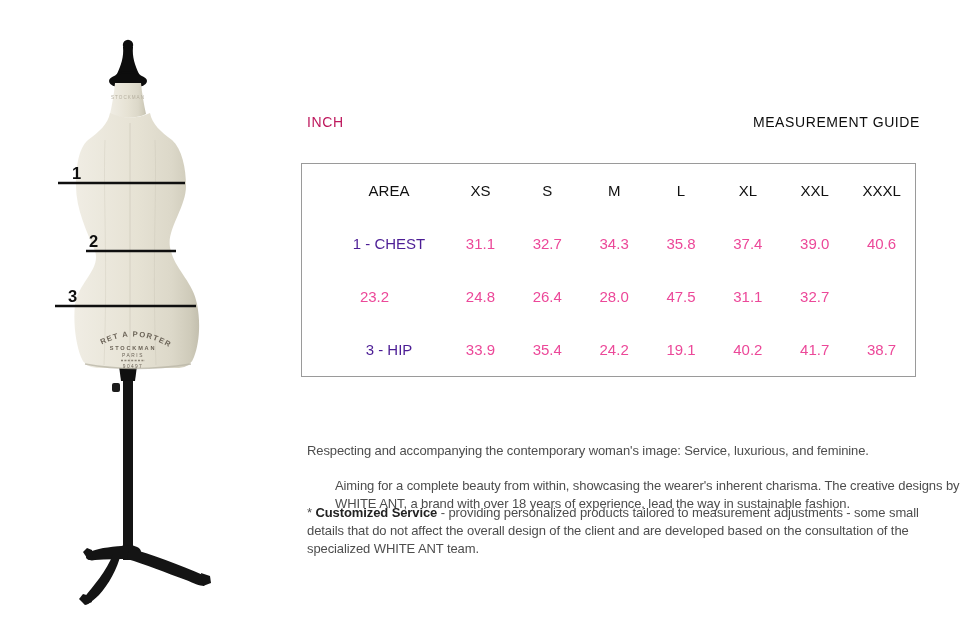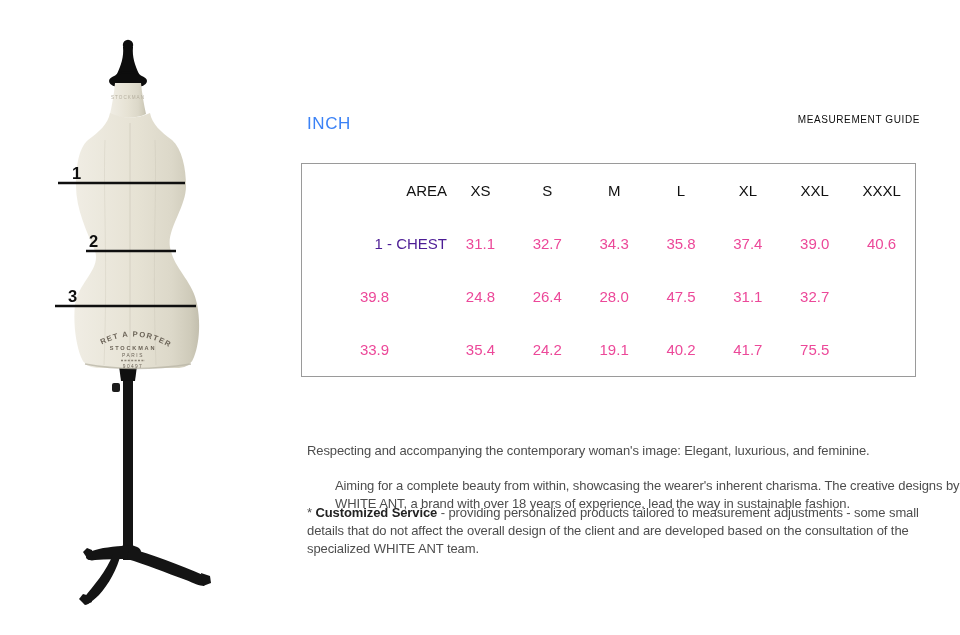--- a/index.html
+++ b/index.html
@@ -5,37 +5,37 @@
 <style>
   html,body{margin:0;padding:0;background:#fff;}
   .page{
     position:relative; width:960px; height:635px; background:#ffffff;
     font-family:"Liberation Sans", sans-serif; overflow:hidden;
     color:#1a1a1a;
   }
   
   .unit-label{
     position:absolute; left:307px; top:114px;
-    font-size:17px; letter-spacing:0.6px; color:#3b82f6;
+    font-size:14px; letter-spacing:0.6px; color:#be185d;
   }
   .guide-title{
     position:absolute; right:40px; top:114px;
-    font-size:10px; letter-spacing:0.6px; color:#0d0d0d; text-align:right;
+    font-size:14px; letter-spacing:0.6px; color:#0d0d0d; text-align:right;
   }
   
   .size-chart{
     position:absolute; left:301px; top:163px; width:613px; height:212px;
     border:1px solid #9a9a9a; box-sizing:content-box;
   }
   .chart-row{
     display:grid; grid-template-columns:145px repeat(7, 1fr);
     align-items:center; height:53px;
   }
   .chart-row .cell{ text-align:center; font-size:15px; }
-  .chart-row .cell.area{ text-align:right; padding-left:29px; }
+  .chart-row .cell.area{ text-align:center; padding-left:29px; }
   .chart-row.head .cell{ color:#111111; }
   .chart-row.data .cell{ color:#ec4899; }
   .chart-row.data .cell.area{ color:#4c1d95; }
   
   .desc{
     position:absolute; left:307px; width:625px;
     font-size:13px; line-height:18px; letter-spacing:-0.1px; color:#4d4d4d;
   }
   .desc.p1{ top:429px; }
   .desc.p2{ top:464px;margin-left:28px; }
@@ -151,36 +151,37 @@
       <div class="cell area">1 - CHEST</div>
       <div class="cell">31.1</div>
       <div class="cell">32.7</div>
       <div class="cell">34.3</div>
       <div class="cell">35.8</div>
       <div class="cell">37.4</div>
       <div class="cell">39.0</div>
       <div class="cell">40.6</div>
     </div>
     <div class="chart-row data">
-      <div class="cell">39.8</div>
+      <div class="cell">23.2</div>
       <div class="cell">24.8</div>
       <div class="cell">26.4</div>
       <div class="cell">28.0</div>
       <div class="cell">47.5</div>
       <div class="cell">31.1</div>
       <div class="cell">32.7</div>
     </div>
     <div class="chart-row data">
+      <div class="cell area">3 - HIP</div>
       <div class="cell">33.9</div>
       <div class="cell">35.4</div>
       <div class="cell">24.2</div>
       <div class="cell">19.1</div>
       <div class="cell">40.2</div>
       <div class="cell">41.7</div>
-      <div class="cell">75.5</div>
+      <div class="cell">38.7</div>
     </div>
   </div>
 
-  <p class="desc p1">Respecting and accompanying the contemporary woman's image: Elegant, luxurious, and feminine.</p>
+  <p class="desc p1">Respecting and accompanying the contemporary woman's image: Service, luxurious, and feminine.</p>
   <p class="desc p2">Aiming for a complete beauty from within, showcasing the wearer's inherent charisma. The creative designs by WHITE ANT, a brand with over 18 years of experience, lead the way in sustainable fashion.</p>
   <p class="desc p3"><span>* </span><b>Customized Service</b><span> - providing personalized products tailored to measurement adjustments - some small details that do not affect the overall design of the client and are developed based on the consultation of the specialized WHITE ANT team.</span></p>
 
 </div>
 
 </body></html>

